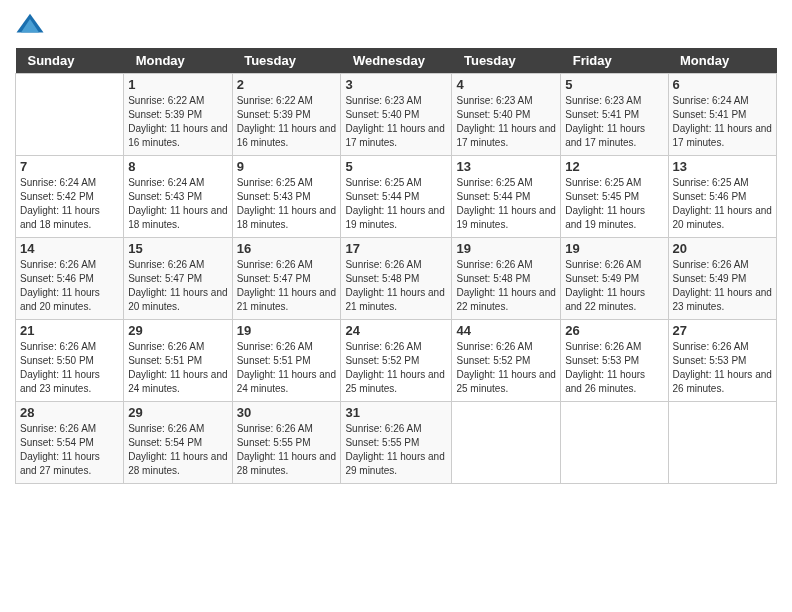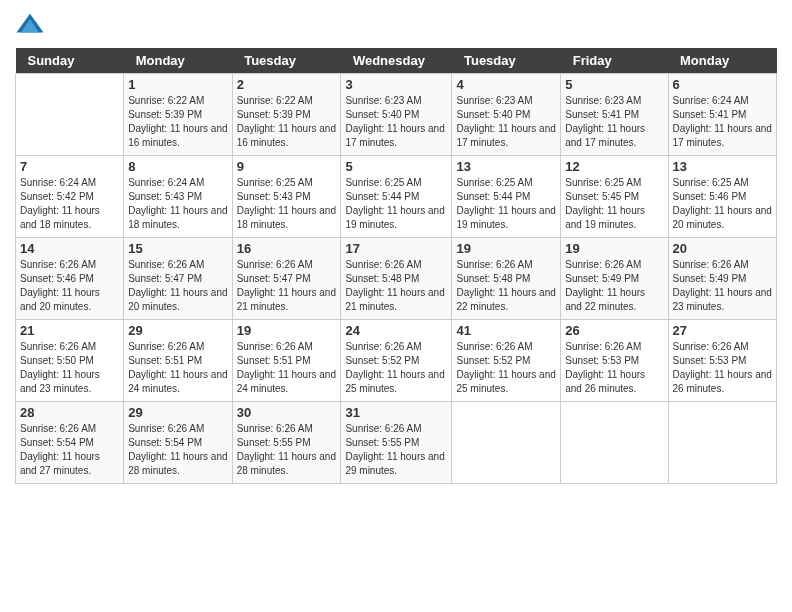--- a/index.html
+++ b/index.html
@@ -230,21 +230,21 @@
           </td>
           <td>
             <span class="day-number">19</span>
             <div class="day-info">Sunrise: 6:26 AM<br>Sunset: 5:51 PM<br>Daylight: 11 hours and 24 minutes.</div>
           </td>
           <td>
             <span class="day-number">24</span>
             <div class="day-info">Sunrise: 6:26 AM<br>Sunset: 5:52 PM<br>Daylight: 11 hours and 25 minutes.</div>
           </td>
           <td>
-            <span class="day-number">41</span>
+            <span class="day-number">44</span>
             <div class="day-info">Sunrise: 6:26 AM<br>Sunset: 5:52 PM<br>Daylight: 11 hours and 25 minutes.</div>
           </td>
           <td>
             <span class="day-number">26</span>
             <div class="day-info">Sunrise: 6:26 AM<br>Sunset: 5:53 PM<br>Daylight: 11 hours and 26 minutes.</div>
           </td>
           <td>
             <span class="day-number">27</span>
             <div class="day-info">Sunrise: 6:26 AM<br>Sunset: 5:53 PM<br>Daylight: 11 hours and 26 minutes.</div>
           </td>

